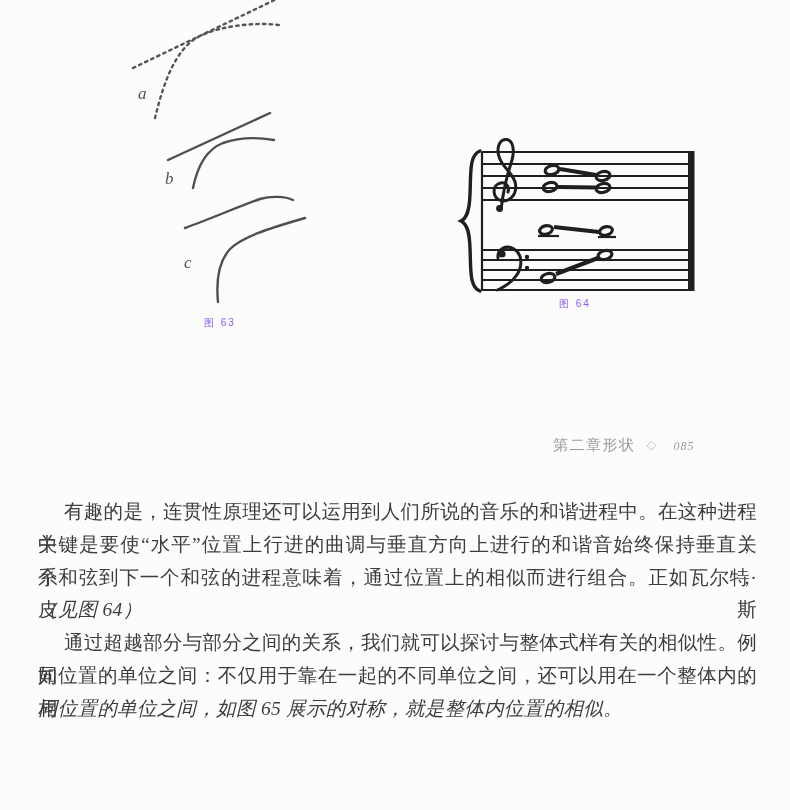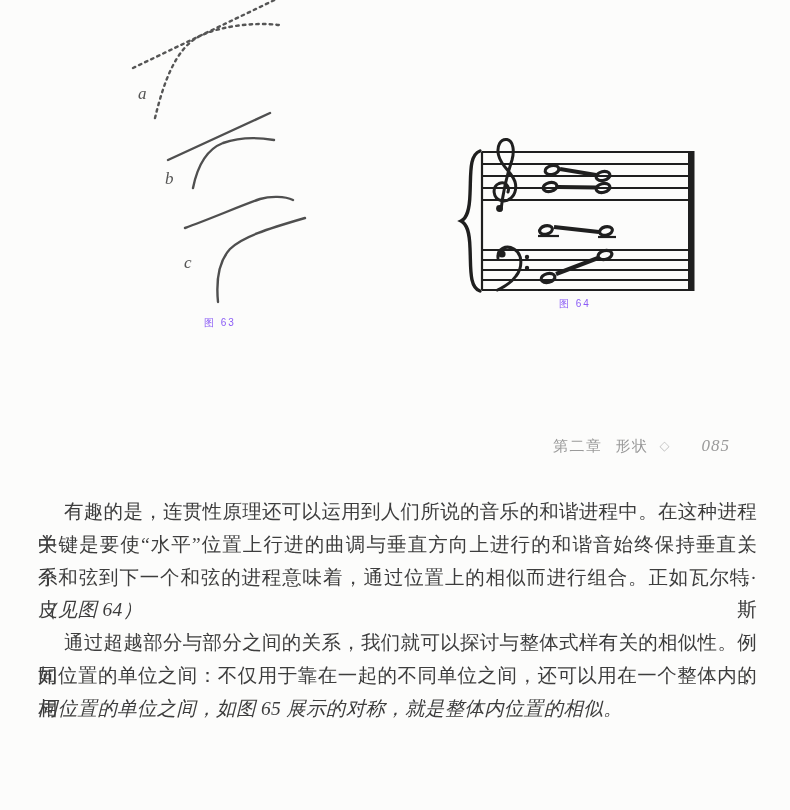--- a/index.html
+++ b/index.html
@@ -14,23 +14,23 @@
   .caption {
     position:absolute; font-size:10px; color:#8b5cf6;
     letter-spacing:2px; font-family:Liberation Sans, sans-serif;
   }
   .heading {
     position:absolute; top:436px; left:553px; height:20px;
     font-size:15px; color:#9a9a9a; white-space:nowrap;
     font-family:"Liberation Serif", serif;
   }
   .heading .hd-chapter { letter-spacing:1.5px;text-align:center; }
-  .heading .hd-title   { margin-left:13px; letter-spacing:1.5px; }
+  .heading .hd-title   { letter-spacing:1.5px; }
   .heading .hd-sep     { margin-left:11px; color:#c2c2c2; font-size:13px; vertical-align:1px; }
-  .heading .hd-page    { margin-left:32px; font-style:italic; letter-spacing:1px; color:#9a9a9a; font-size:17px; }
+  .heading .hd-page    { margin-left:17px; font-style:italic; letter-spacing:1px; color:#9a9a9a; font-size:12px; }
   .bodytext {
     position:absolute; left:38px; top:496px; width:719px;
     font-size:19.5px; line-height:32.8px; color:#3d3d3d;
     letter-spacing:0.3px;
   }
   .tline { text-align:justify; text-align-last:justify; height:32.8px; overflow:visible; }
   .tline.short { text-align:left; text-align-last:left;font-style:italic; }
   .tline.indent { text-indent:26px; }
   .fig-label { font-style:italic; font-family:"Liberation Serif", serif; }
 </style>

